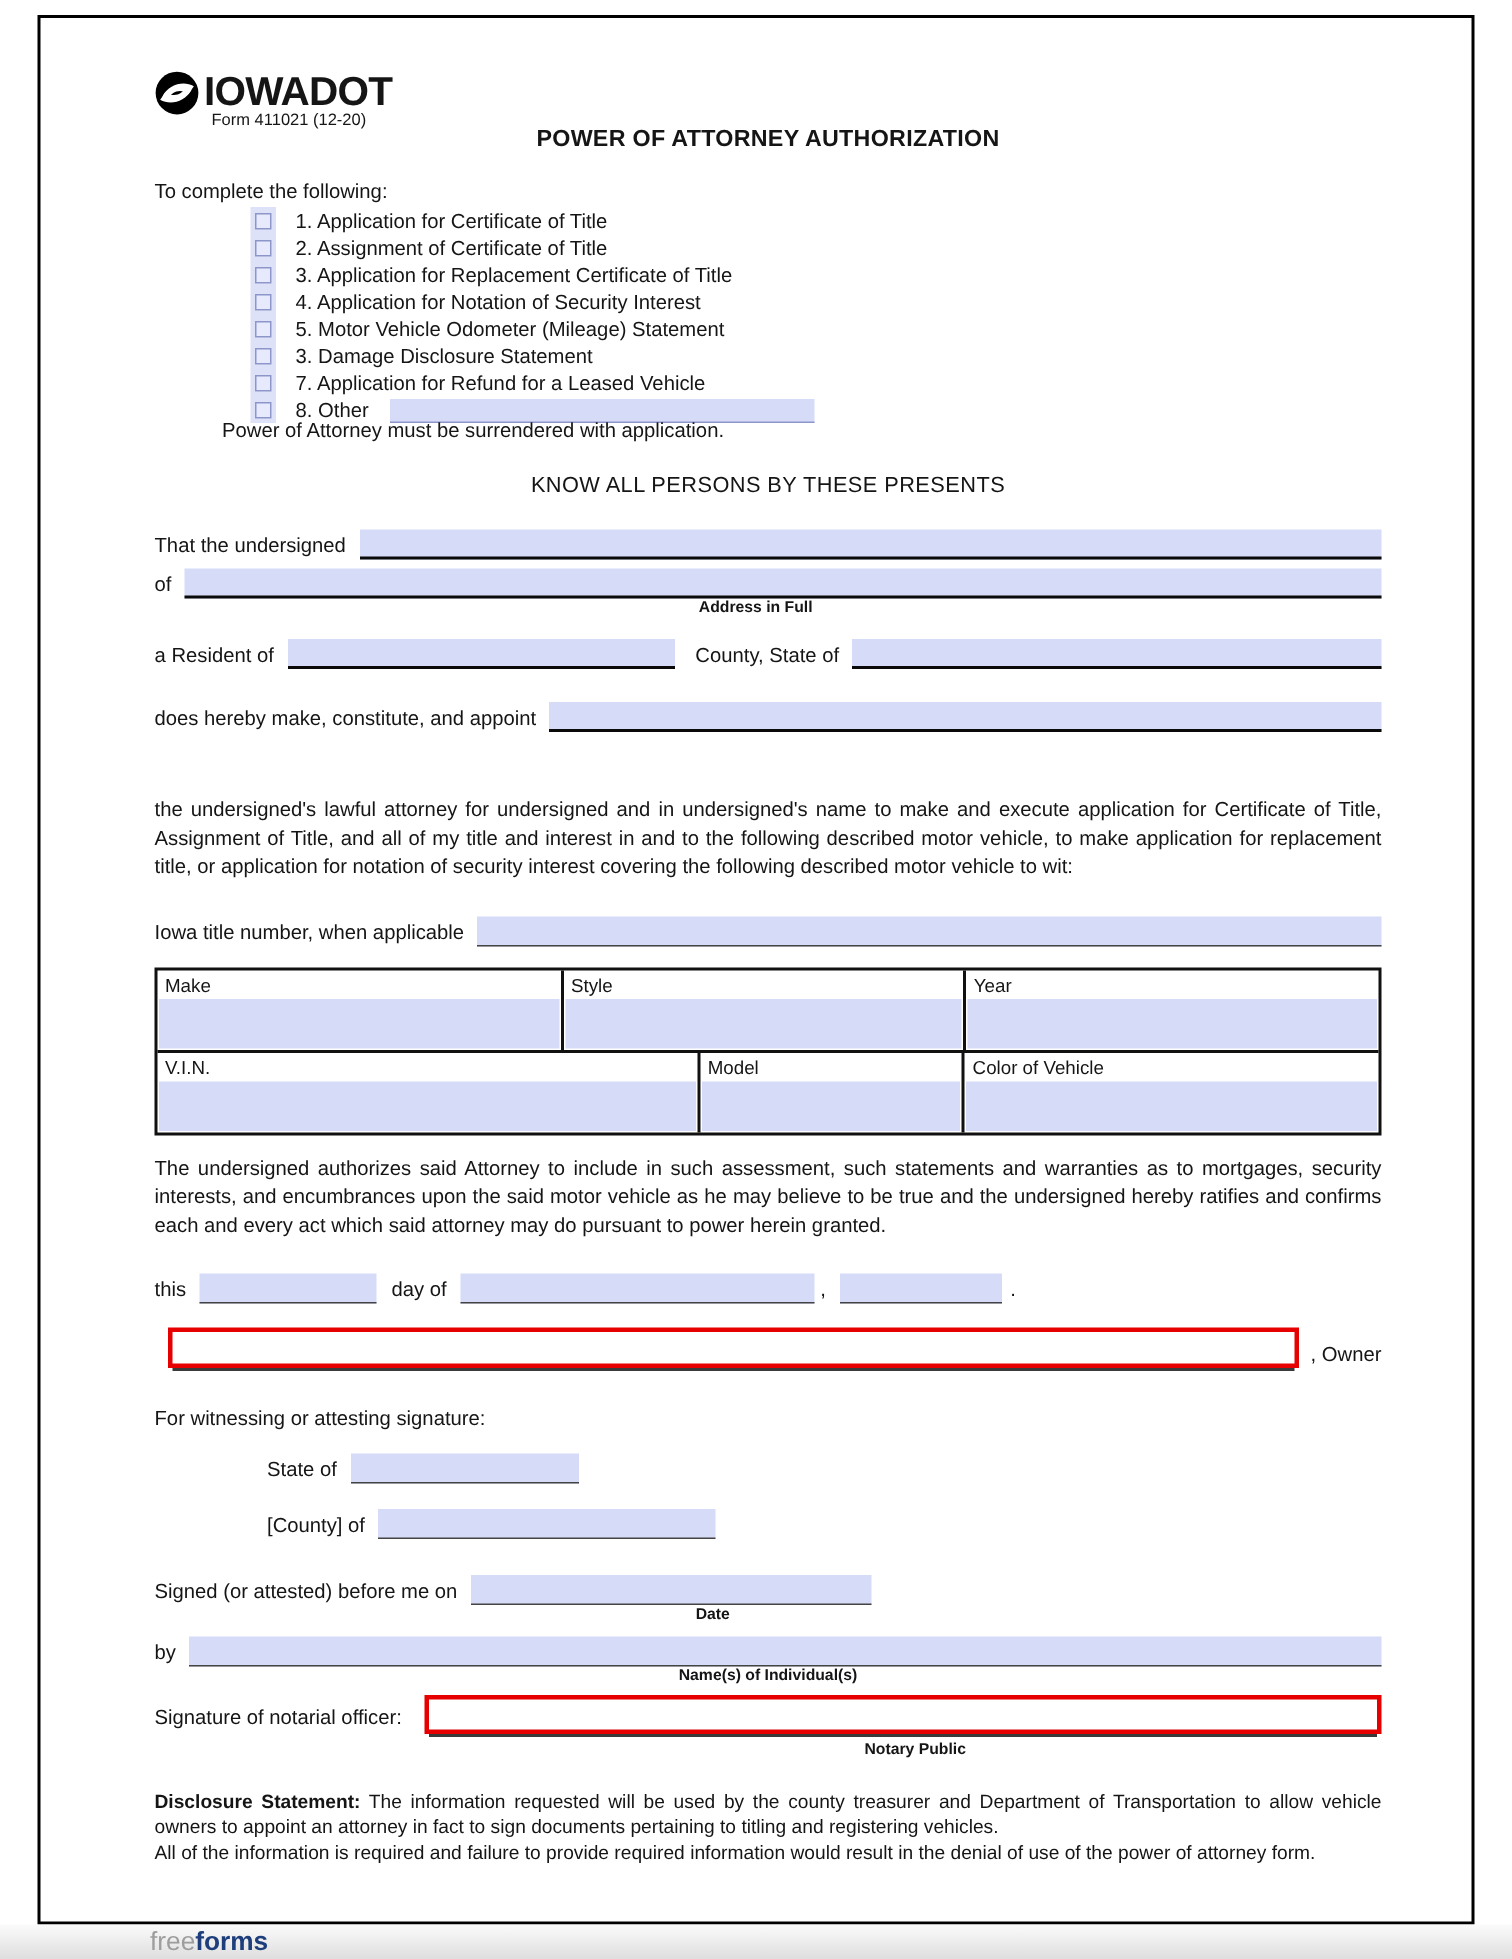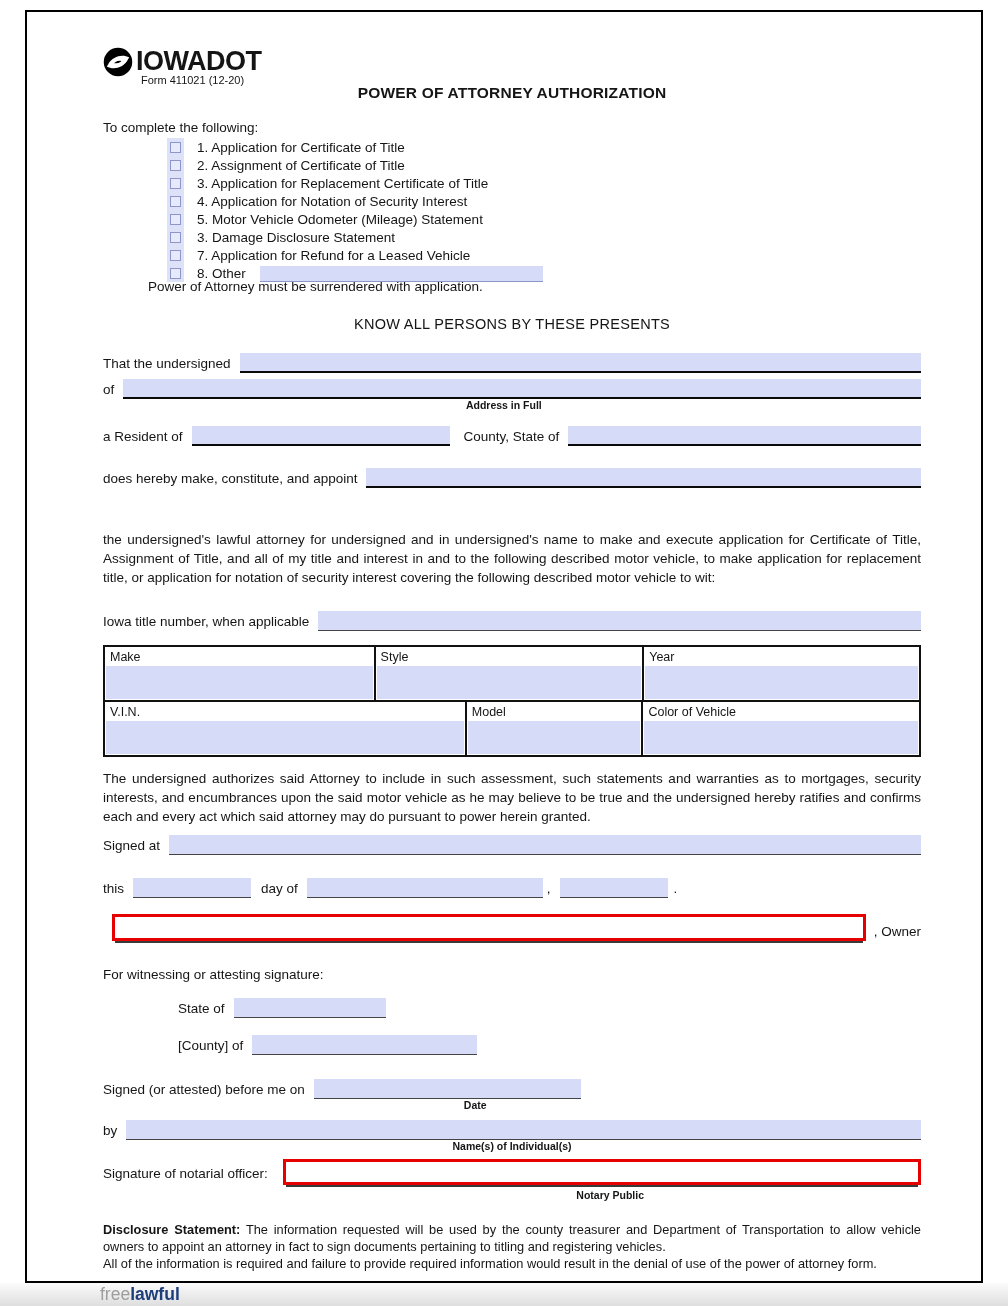--- a/index.html
+++ b/index.html
@@ -211,24 +211,20 @@
         </div>
         <div class="vcell" style="width:34.1%;">
           <div class="vlabel">Color of Vehicle</div>
           <div class="vfield"></div>
         </div>
       </div>
     </div>
 
     <div class="para" style="margin-top:12px;">The undersigned authorizes said Attorney to include in such assessment, such statements and warranties as to mortgages, security interests, and encumbrances upon the said motor vehicle as he may believe to be true and the undersigned hereby ratifies and confirms each and every act which said attorney may do pursuant to power herein granted.</div>
 
-    <div class="frow" style="margin-top:9px;">
-      <span class="flabel">Signed at</span>
-      <span class="field f1"></span>
-    </div>
 
     <div class="frow" style="margin-top:23px;">
       <span class="flabel">this</span>
       <span class="field" style="width:118px;"></span>
       <span class="flabel" style="padding-left:10px;">day of</span>
       <span class="field" style="width:236px;"></span>
       <span class="flabel" style="padding-left:4px;">,</span>
       <span class="field" style="width:108px;"></span>
       <span class="flabel" style="padding-left:6px;">.</span>
     </div>
@@ -275,15 +271,15 @@
     <div class="disclosure">
       <b>Disclosure Statement:</b><span> The information requested will be used by the county treasurer and Department of Transportation to allow vehicle owners to appoint an attorney in fact to sign documents pertaining to titling and registering vehicles.</span>
       <div>All of the information is required and failure to provide required information would result in the denial of use of the power of attorney form.</div>
     </div>
 
   </div>
 </div>
 
 <div class="footer-strip">
   <div class="brand">
-    <span class="brand-free">free</span><span class="brand-forms">lawful</span>
+    <span class="brand-free">free</span><span class="brand-forms">forms</span>
   </div>
 </div>
 
 </body></html>

